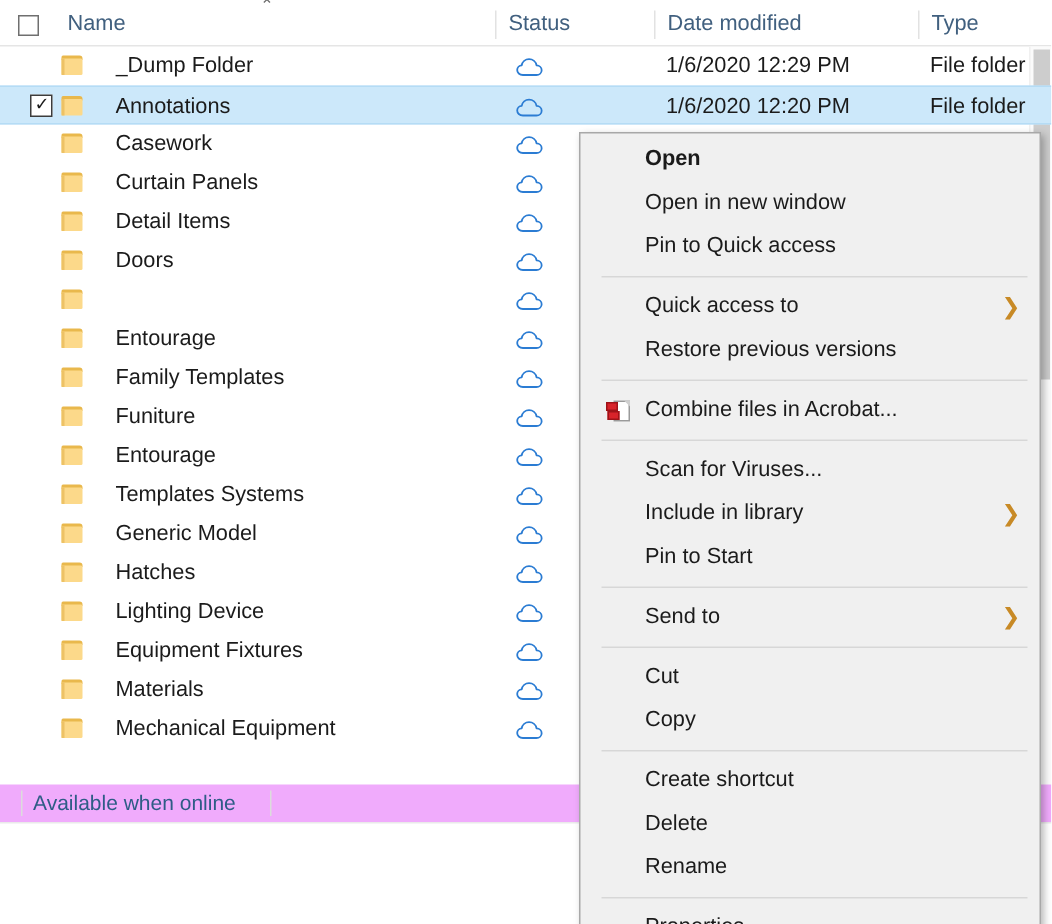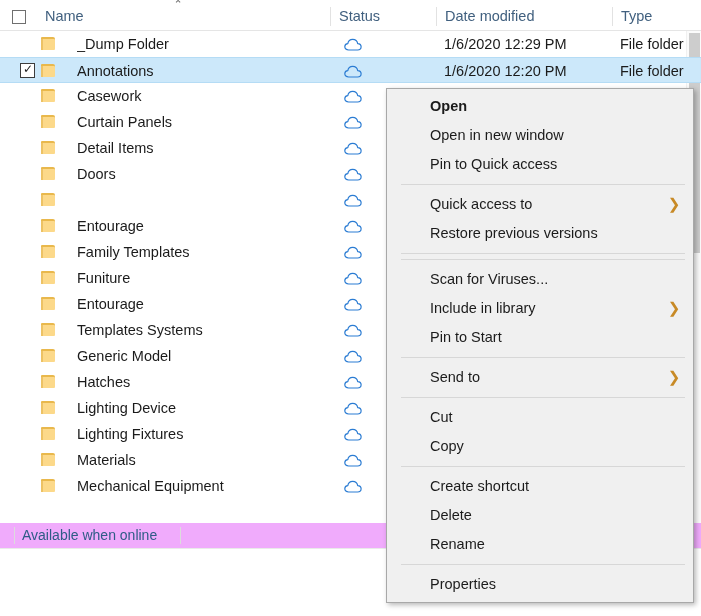--- a/index.html
+++ b/index.html
@@ -512,21 +512,21 @@
               <path d="M4.6 12 C2.3 12 0.8 10.5 0.8 8.7 C0.8 7.0 2.1 5.7 3.8 5.6 C4.2 3.2 6.2 1.4 8.7 1.4 C11.2 1.4 13.3 3.2 13.7 5.6 C15.6 5.7 17.1 7.1 17.1 8.8 C17.1 10.6 15.6 12 13.6 12 Z" fill="none" stroke="#2b7cd3" stroke-width="1.2" stroke-linejoin="round"></path>
             </svg>
           </div>
         </div>
         <div class="row">
           <div class="folder-icon">
             <div class="tab"></div>
             <div class="body"></div>
             <div class="spine"></div>
           </div>
-          <div class="cell c-name">Lighting Fixtures</div>
+          <div class="cell c-name">Equipment Fixtures</div>
           <div class="c-status">
             <svg width="18" height="13" viewBox="0 0 18 13">
               <path d="M4.6 12 C2.3 12 0.8 10.5 0.8 8.7 C0.8 7.0 2.1 5.7 3.8 5.6 C4.2 3.2 6.2 1.4 8.7 1.4 C11.2 1.4 13.3 3.2 13.7 5.6 C15.6 5.7 17.1 7.1 17.1 8.8 C17.1 10.6 15.6 12 13.6 12 Z" fill="none" stroke="#2b7cd3" stroke-width="1.2" stroke-linejoin="round"></path>
             </svg>
           </div>
         </div>
         <div class="row">
           <div class="folder-icon">
             <div class="tab"></div>
             <div class="body"></div>
@@ -564,20 +564,25 @@
   <div id="bottom-fill"></div>
 
   <div id="context-menu">
       <div class="menu-item bold"><span>Open</span></div>
       <div class="menu-item"><span>Open in new window</span></div>
       <div class="menu-item"><span>Pin to Quick access</span></div>
       <div class="menu-sep"></div>
       <div class="menu-item"><span>Quick access to</span><span class="submenu-arrow">❯</span></div>
       <div class="menu-item"><span>Restore previous versions</span></div>
       <div class="menu-sep"></div>
+      <div class="menu-item"><div class="acrobat-icon">
+          <div class="page"></div>
+          <div class="sq-a"></div>
+          <div class="sq-b"></div>
+        </div><span>Combine files in Acrobat...</span></div>
       <div class="menu-sep"></div>
       <div class="menu-item"><span>Scan for Viruses...</span></div>
       <div class="menu-item"><span>Include in library</span><span class="submenu-arrow">❯</span></div>
       <div class="menu-item"><span>Pin to Start</span></div>
       <div class="menu-sep"></div>
       <div class="menu-item"><span>Send to</span><span class="submenu-arrow">❯</span></div>
       <div class="menu-sep"></div>
       <div class="menu-item"><span>Cut</span></div>
       <div class="menu-item"><span>Copy</span></div>
       <div class="menu-sep"></div>

